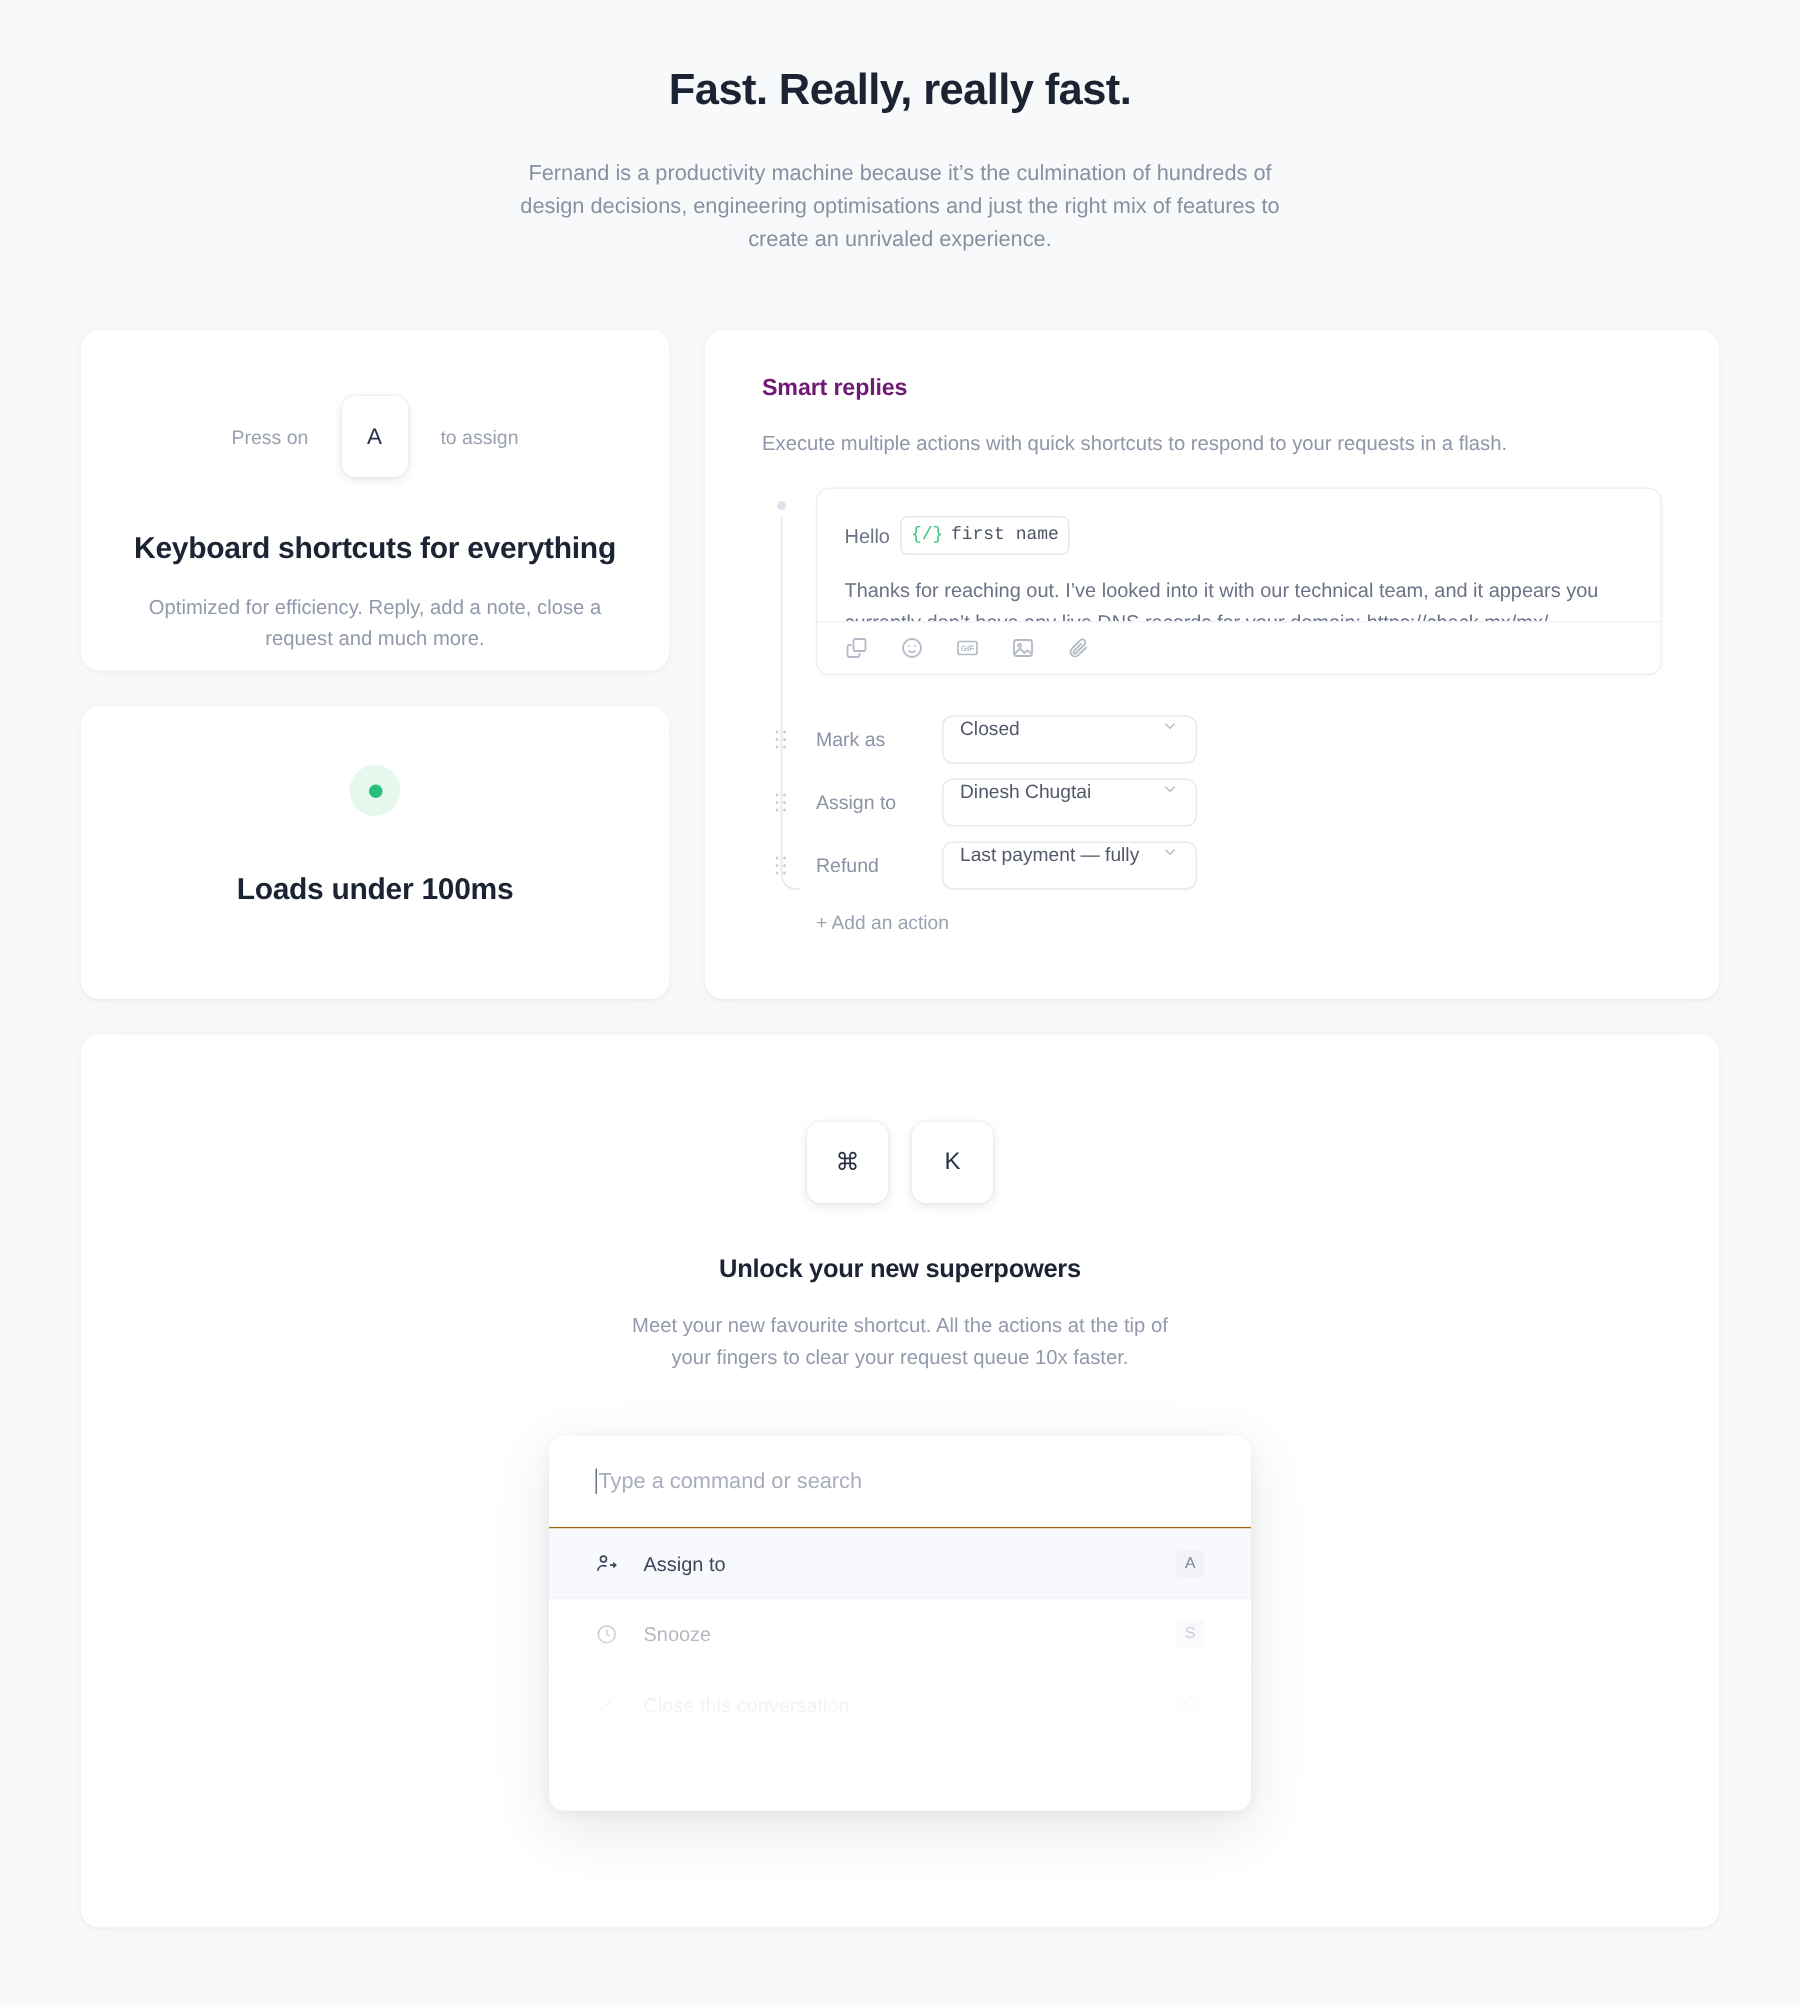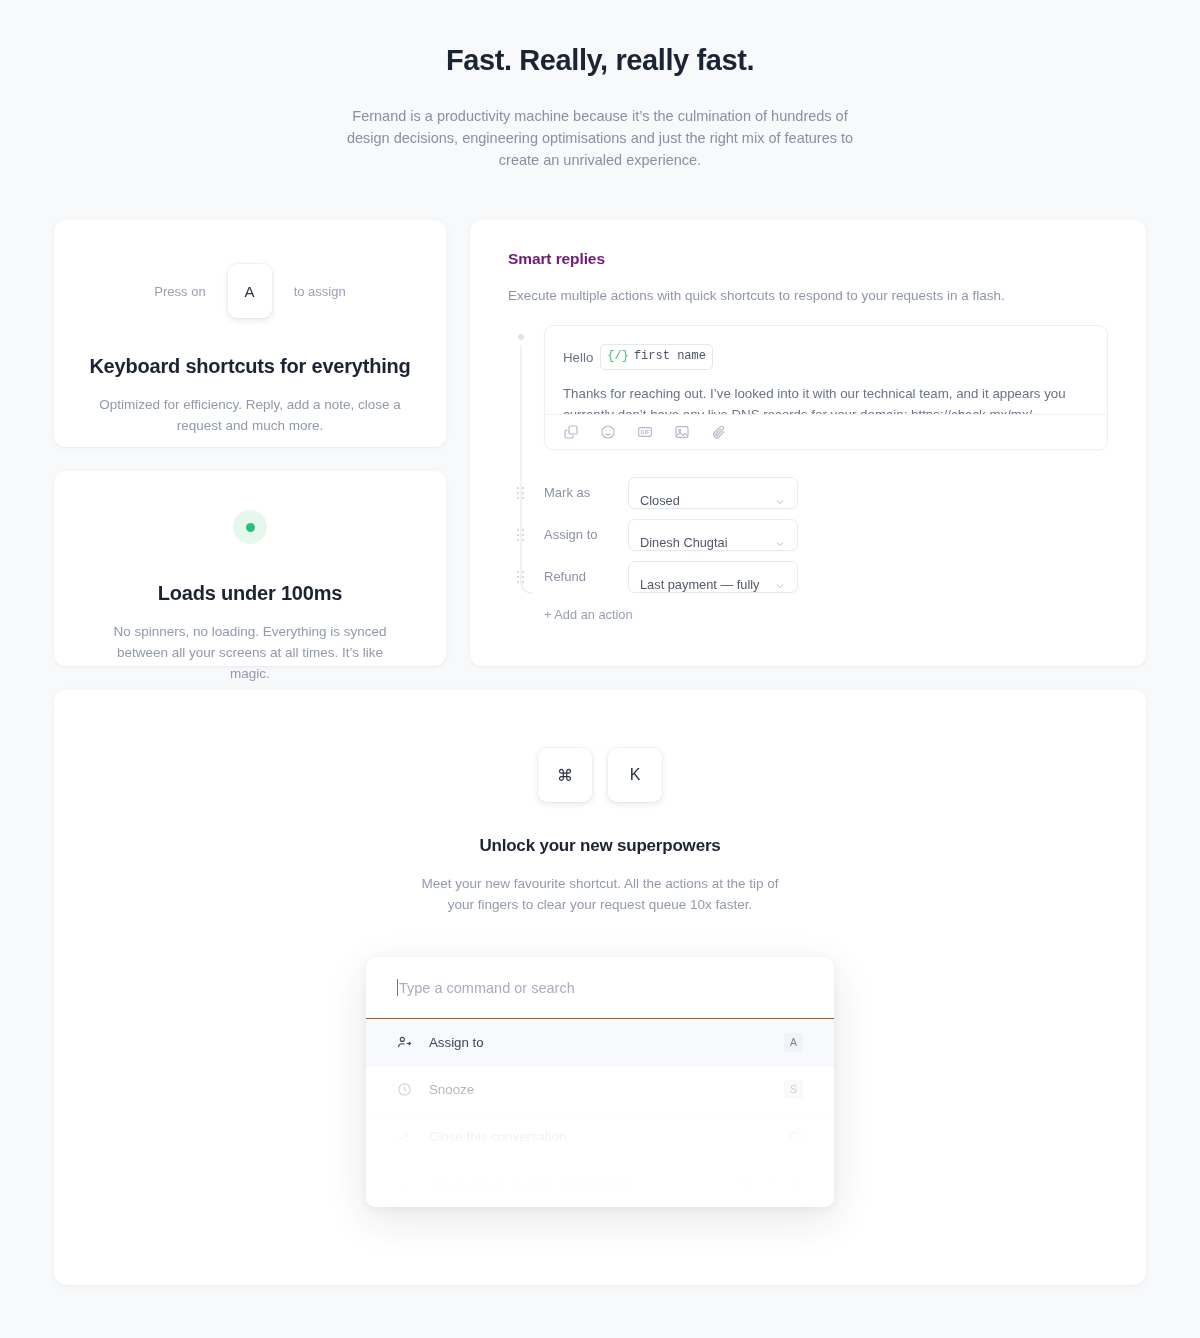--- a/index.html
+++ b/index.html
@@ -141,21 +141,21 @@
     background: #c9ceda;
   }
   .action-label {
     width: 84px; font-size: 13px; color: #8b92a4;
   }
   .select {
     width: 170px; height: 32px;
     border: 1px solid #e8eaf0;
     border-radius: 7px;
     background: #fff;
-    display: flex; align-items: flex-end; justify-content: space-between;
+    display: flex; align-items: flex-start; justify-content: space-between;
     padding: 0 11px;
     font-size: 12.8px; color: #515868;
     box-shadow: 0 1px 2px rgba(25,32,56,0.025);
   }
   .chev { width: 12px; height: 12px; color: #b6bcc9; }
   .add-action {
     margin-top: 10px;
     font-size: 12.8px; color: #9aa1b1;
   }
 
@@ -250,21 +250,20 @@
           <div class="card-body">Optimized for efficiency. Reply, add a note, close a request and much more.</div>
         </div>
 
         <div class="card card-fast">
           <div class="pulse-wrap">
             <span class="pulse">
               <span class="pulse-dot"></span>
             </span>
           </div>
           <div class="card-heading">Loads under 100ms</div>
-          <div class="card-body">No spinners, no loading. Everything is synced between all your screens at all times. It’s like magic.</div>
         </div>
 
       </div>
 
       <div class="card card-smart">
         <div class="smart-title">Smart replies</div>
         <div class="smart-sub">Execute multiple actions with quick shortcuts to respond to your requests in a flash.</div>
 
         <div class="flowwrap">
 

